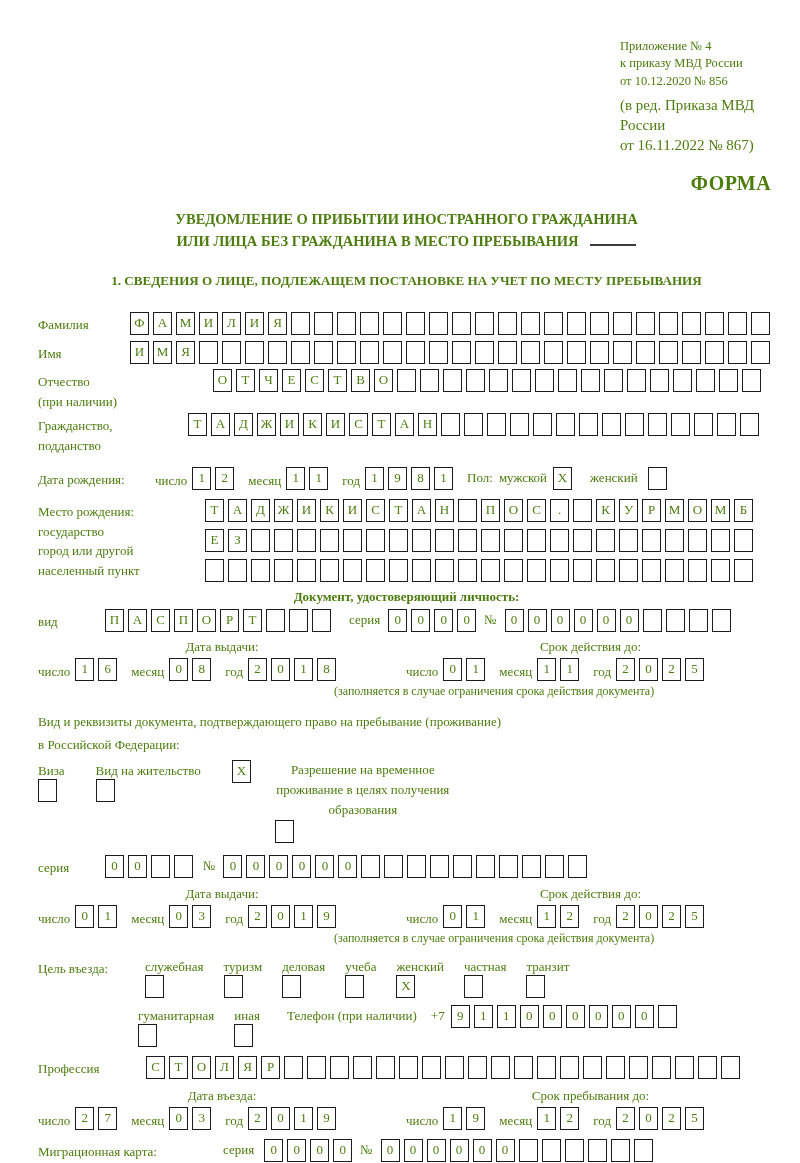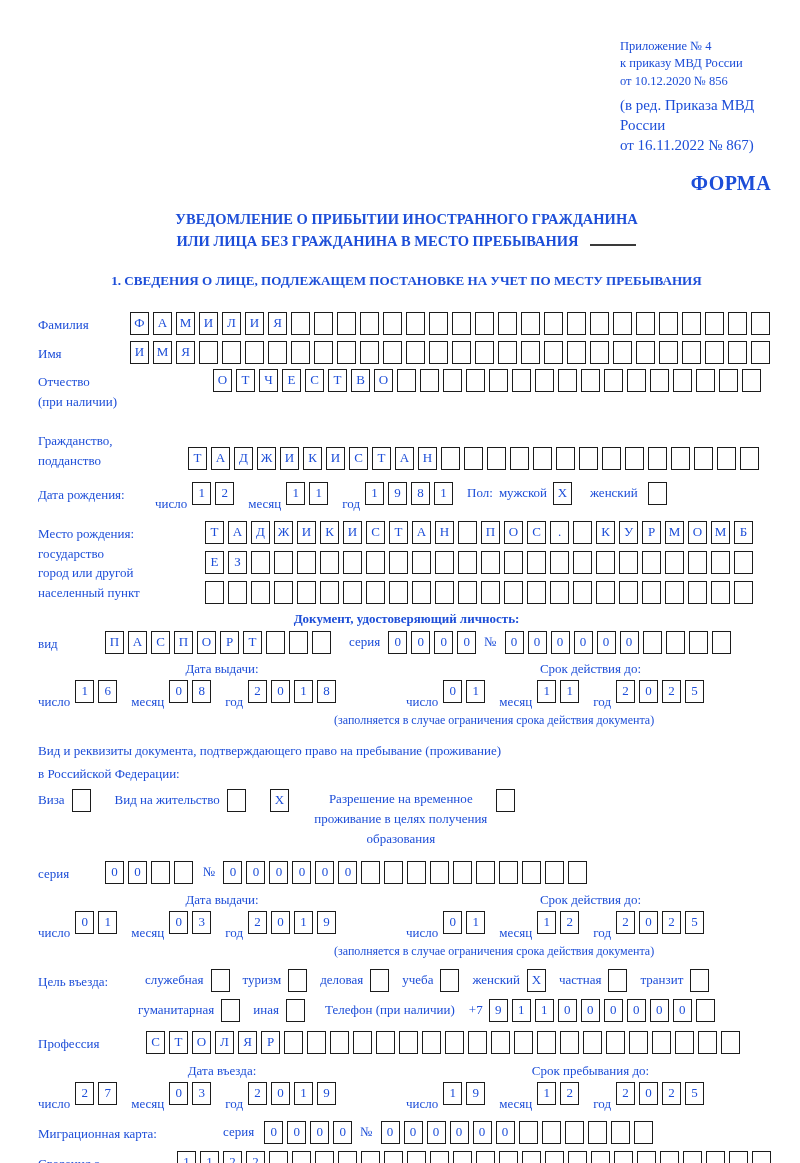--- a/index.html
+++ b/index.html
@@ -1,47 +1,47 @@
 <!DOCTYPE html>
 <html><head>
 <meta charset="utf-8">
 <style>
   html,body{margin:0;padding:0;background:#fff;}
   .page{width:800px;height:1163px;box-sizing:border-box;padding:38px 25px 0 38px;
-        font-family:"Liberation Serif","DejaVu Serif",serif;font-size:13px;color:#1d4ed8;
+        font-family:"Liberation Serif","DejaVu Serif",serif;font-size:13px;color:#4d7c0f;
         background:#fff;overflow:hidden;position:relative;}
   .appendix{margin-left:582px;line-height:1.38;font-size:12.5px;}
   .appendix .amend{margin-top:5px;font-size:15px;line-height:1.35;}
   .forma{text-align:right;font-weight:bold;font-size:20px;margin-top:16px;padding-right:4px;letter-spacing:.4px;}
   .title{text-align:center;font-weight:bold;font-size:14.5px;margin-top:13px;line-height:1.55;}
   .blankline{display:inline-block;width:46px;border-bottom:2px solid #3a3a3a;margin-left:12px;vertical-align:baseline;}
   .sec1{text-align:center;font-weight:bold;font-size:13.1px;margin-top:21px;}
 
   .row{display:flex;align-items:flex-start;}
   .rlabel{flex-shrink:0;line-height:1.5;padding-top:3px;}
   .w92{width:92px}.w175{width:175px}.w150{width:150px}.w167{width:167px}.w108{width:108px}.w139{width:139px}.w67{width:67px}.w185{width:185px}.w115{width:117px}
 
   .boxes{display:inline-flex;flex-shrink:0;}
   .box{display:inline-block;box-sizing:border-box;width:19px;height:23px;border:1.6px solid #1c1c1c;
        margin-right:4px;text-align:center;font-size:13px;line-height:20px;vertical-align:top;flex-shrink:0;background:#fff;}
   .stack .boxrow{margin-bottom:7px;}
 
   .inline-lab{padding-top:3px;}
   .dategroup{display:inline-flex;align-items:flex-start;}
-  .dategroup .dlab{margin:14px 5px 0 10px;}
+  .dategroup .dlab{margin:6px 5px 0 10px;}
   .dategroup .dlab:first-child{margin-left:0;}
 
   .datehalves{display:flex;}
   .half-l{width:368px;flex-shrink:0;}
   .half-r{flex:1;}
   .datehead{text-align:center;margin-bottom:3px;}
   .datenote{font-size:12px;margin-top:3px;margin-left:-72px;white-space:nowrap;}
 
   .optrow{display:flex;align-items:flex-start;}
-  .opt{display:inline-flex;align-items:flex-start;margin-right:13px;}
+  .opt{display:inline-flex;align-items:flex-start;margin-right:13px;flex-direction:column;}
   .opt:last-child{margin-right:0;}
   .optlabel{margin-right:7px;padding-top:3px;}
   .opt .box{margin-right:0;}
   .res-opts .opt{margin-right:24px;}
   .res-opts .opt:nth-child(3) .optlabel{max-width:162px;text-align:center;line-height:1.55;padding-top:0;}
   .res-opts .opt:nth-child(4) .optlabel{max-width:176px;text-align:center;line-height:1.55;padding-top:0;}
 
   .intro{line-height:1.7;margin-top:12px;}
   .phone-pref{padding-top:3px;margin:0 6px 0 14px;}
 </style>
@@ -163,21 +163,21 @@
         <span class="box"></span>
         <span class="box"></span>
         <span class="box"></span>
         <span class="box"></span>
         <span class="box"></span>
         <span class="box"></span>
         <span class="box"></span>
       </span>
   </div>
 
-  <div class="row" style="margin-top:17px;align-items:flex-end;">
+  <div class="row" style="margin-top:2px;">
     <span class="rlabel w150">
       <div>Гражданство,</div>
       <div>подданство</div>
     </span>
     <span class="boxes">
         <span class="box">Т</span>
         <span class="box">А</span>
         <span class="box">Д</span>
         <span class="box">Ж</span>
         <span class="box">И</span>

